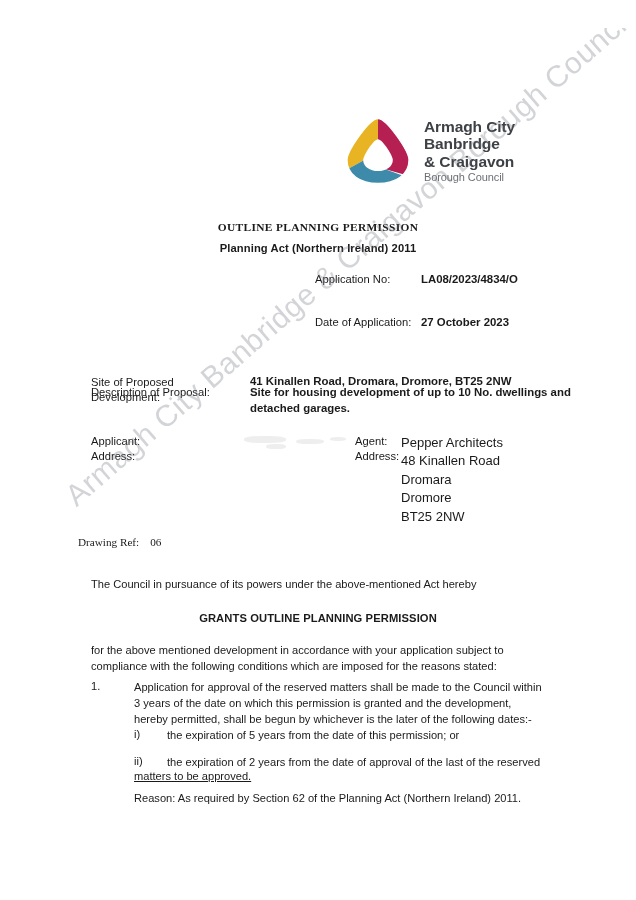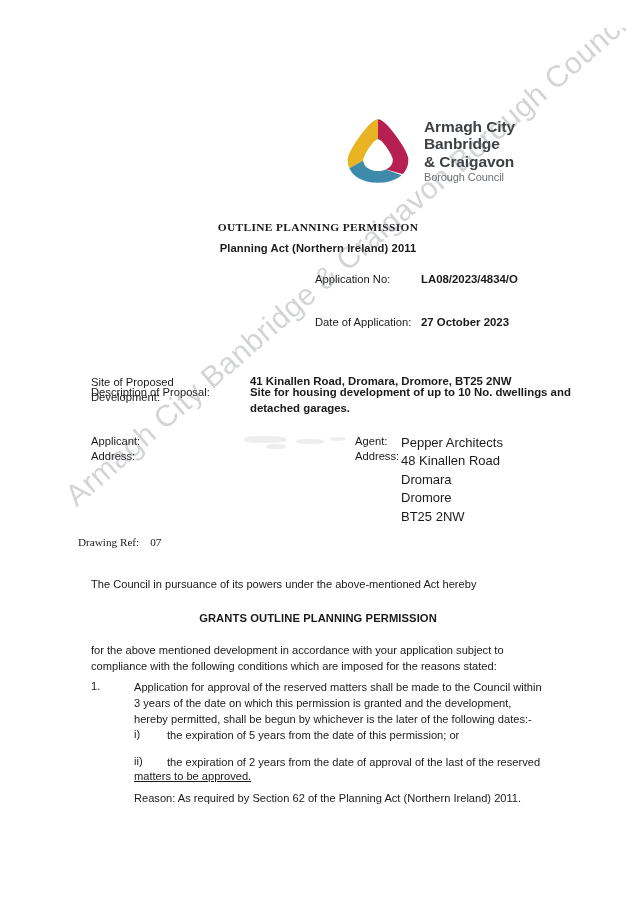--- a/index.html
+++ b/index.html
@@ -201,21 +201,21 @@
   <div class="abs agent-col" style="left:401px; top:406px;">
     <div>Pepper Architects</div>
     <div>48 Kinallen Road</div>
     <div>Dromara</div>
     <div>Dromore</div>
     <div>BT25 2NW</div>
   </div>
 
   <div class="row" style="left:78px; top:508px;font-family:Liberation Serif, serif;">
     <span class="lbl" style="margin-right:11px;">Drawing Ref:</span>
-    <span class="lbl">07</span>
+    <span class="lbl">06</span>
   </div>
 
   <div class="abs body-txt" style="left:91px; top:549px;">The Council in pursuance of its powers under the above-mentioned Act hereby</div>
 
   <div class="abs ctr h-sub" style="top:584px;">GRANTS OUTLINE PLANNING PERMISSION</div>
 
   <div class="abs body-txt" style="left:91px; top:615px; width:460px;">
     <div>for the above mentioned development in accordance with your application subject to</div>
     <div>compliance with the following conditions which are imposed for the reasons stated:</div>
   </div>

